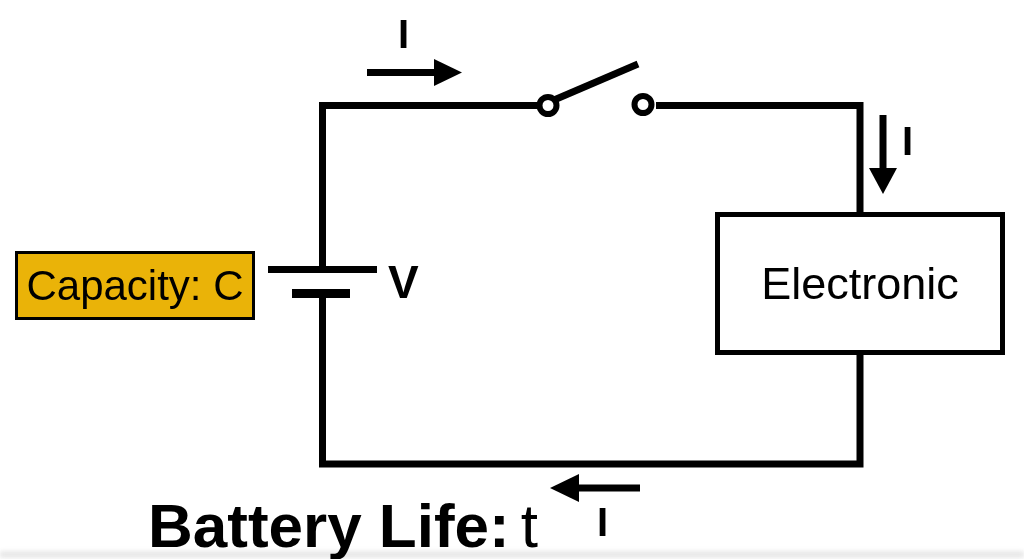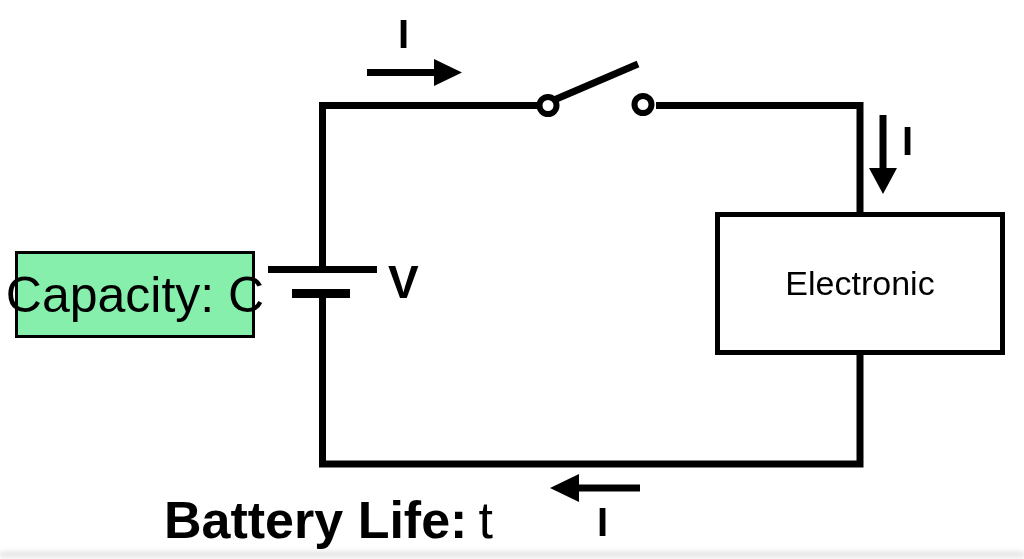--- a/index.html
+++ b/index.html
@@ -21,59 +21,59 @@
     left: 0; top: 0;
     z-index: 1;
   }
   .label {
     position: absolute;
     z-index: 2;
     white-space: nowrap;
   }
   .capacity-box {
     left: 15px; top: 251px;
-    width: 240px; height: 87px;
+    width: 240px; height: 69px;
     border: 3px solid #000;
     box-sizing: border-box;
-    background: #86efac;
+    background: #eab308;
     display: flex;
     align-items: center;
     justify-content: center;
-    font-size: 50px;
+    font-size: 42px;
   }
   .load-box {
     left: 715px; top: 212px;
     width: 290px; height: 143px;
     border: 5px solid #000;
     box-sizing: border-box;
     background: #fff;
     display: flex;
     flex-direction: column;
     align-items: center;
     justify-content: center;
-    font-size: 34px;
+    font-size: 45px;
     line-height: 59px;
   }
   .v-label {
     left: 388px; top: 259px;
     font-size: 46px;
     font-weight: bold;
     line-height: 1;
   }
   .i-label {
     font-size: 40px;
     font-weight: bold;
     line-height: 1;
   }
   .i-top    { left: 398px; top: 14px; }
   .i-right  { left: 902px; top: 121px; }
   .i-bottom { left: 597px; top: 502px; }
   .battery-life {
-    left: 164px; top: 492px;
-    font-size: 52px;
+    left: 148px; top: 492px;
+    font-size: 62px;
     line-height: 1.1;
   }
   .battery-life .bl-bold { font-weight: bold; }
   .battery-life .bl-var  { font-weight: normal; margin-left: 11px; }
   .bottom-artifact {
     position: absolute;
     left: 0; bottom: 1px;
     width: 1024px; height: 7px;
     background: rgba(110,110,110,0.16);
     filter: blur(2px);

